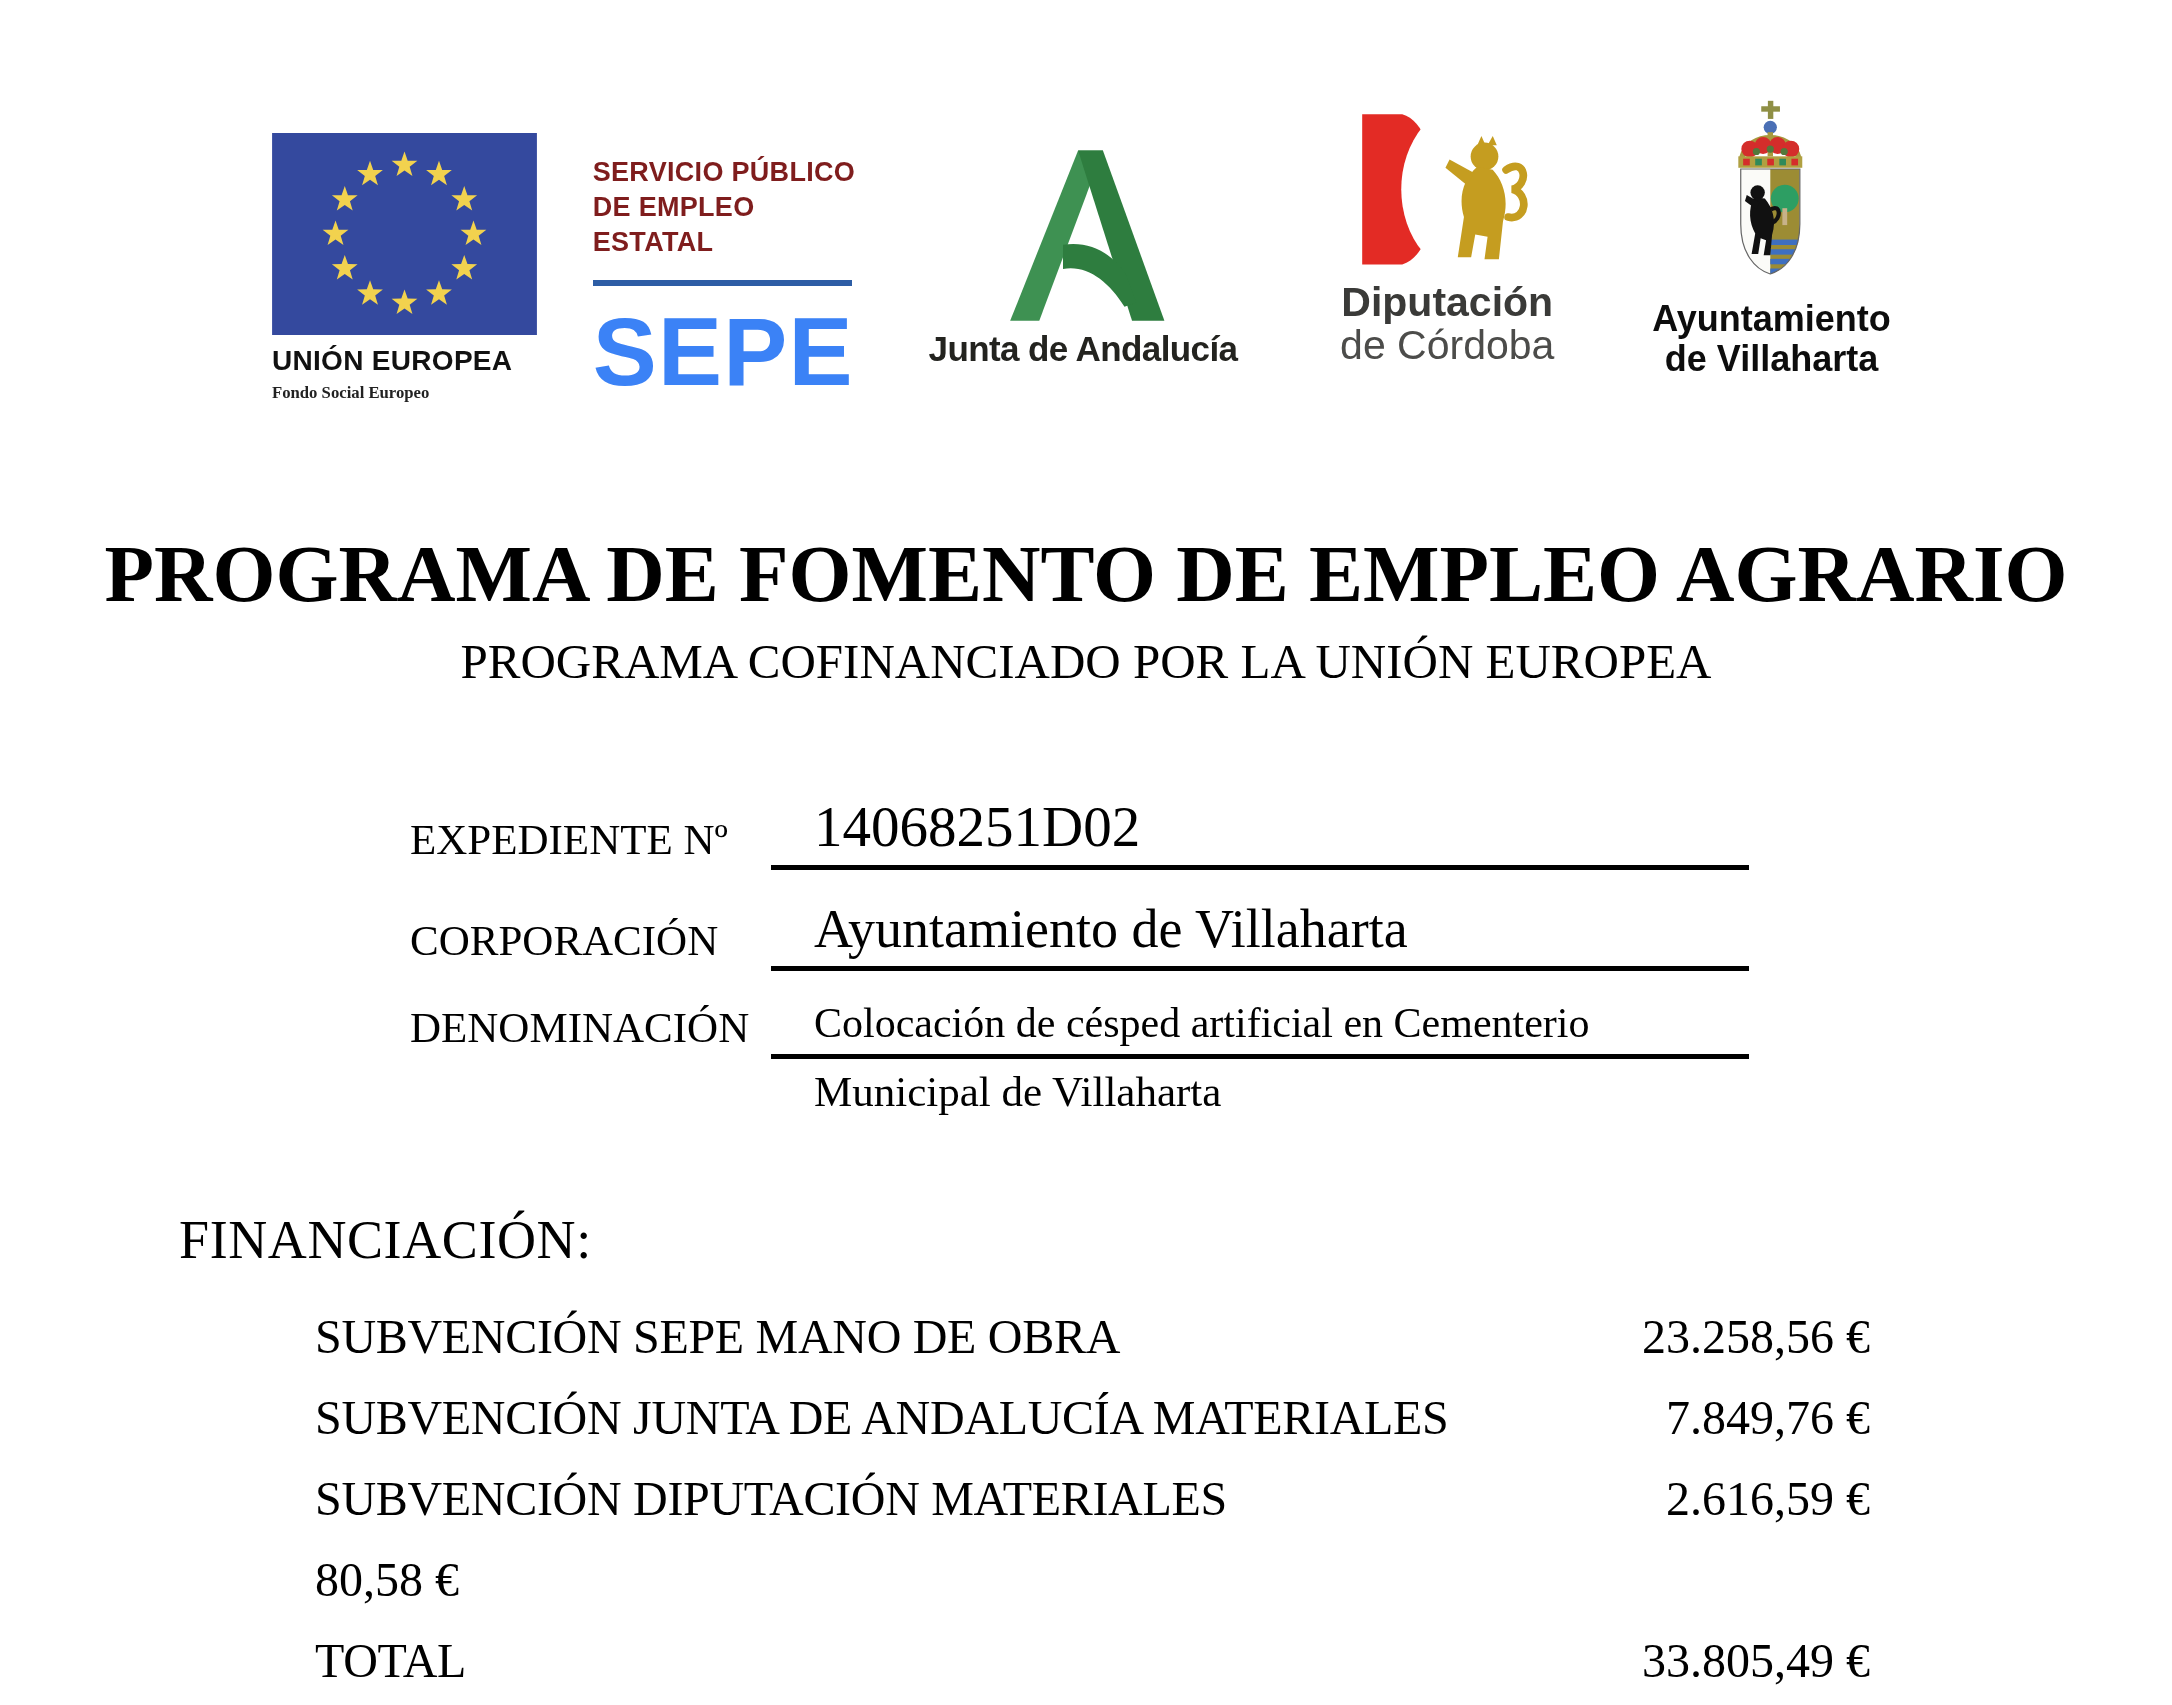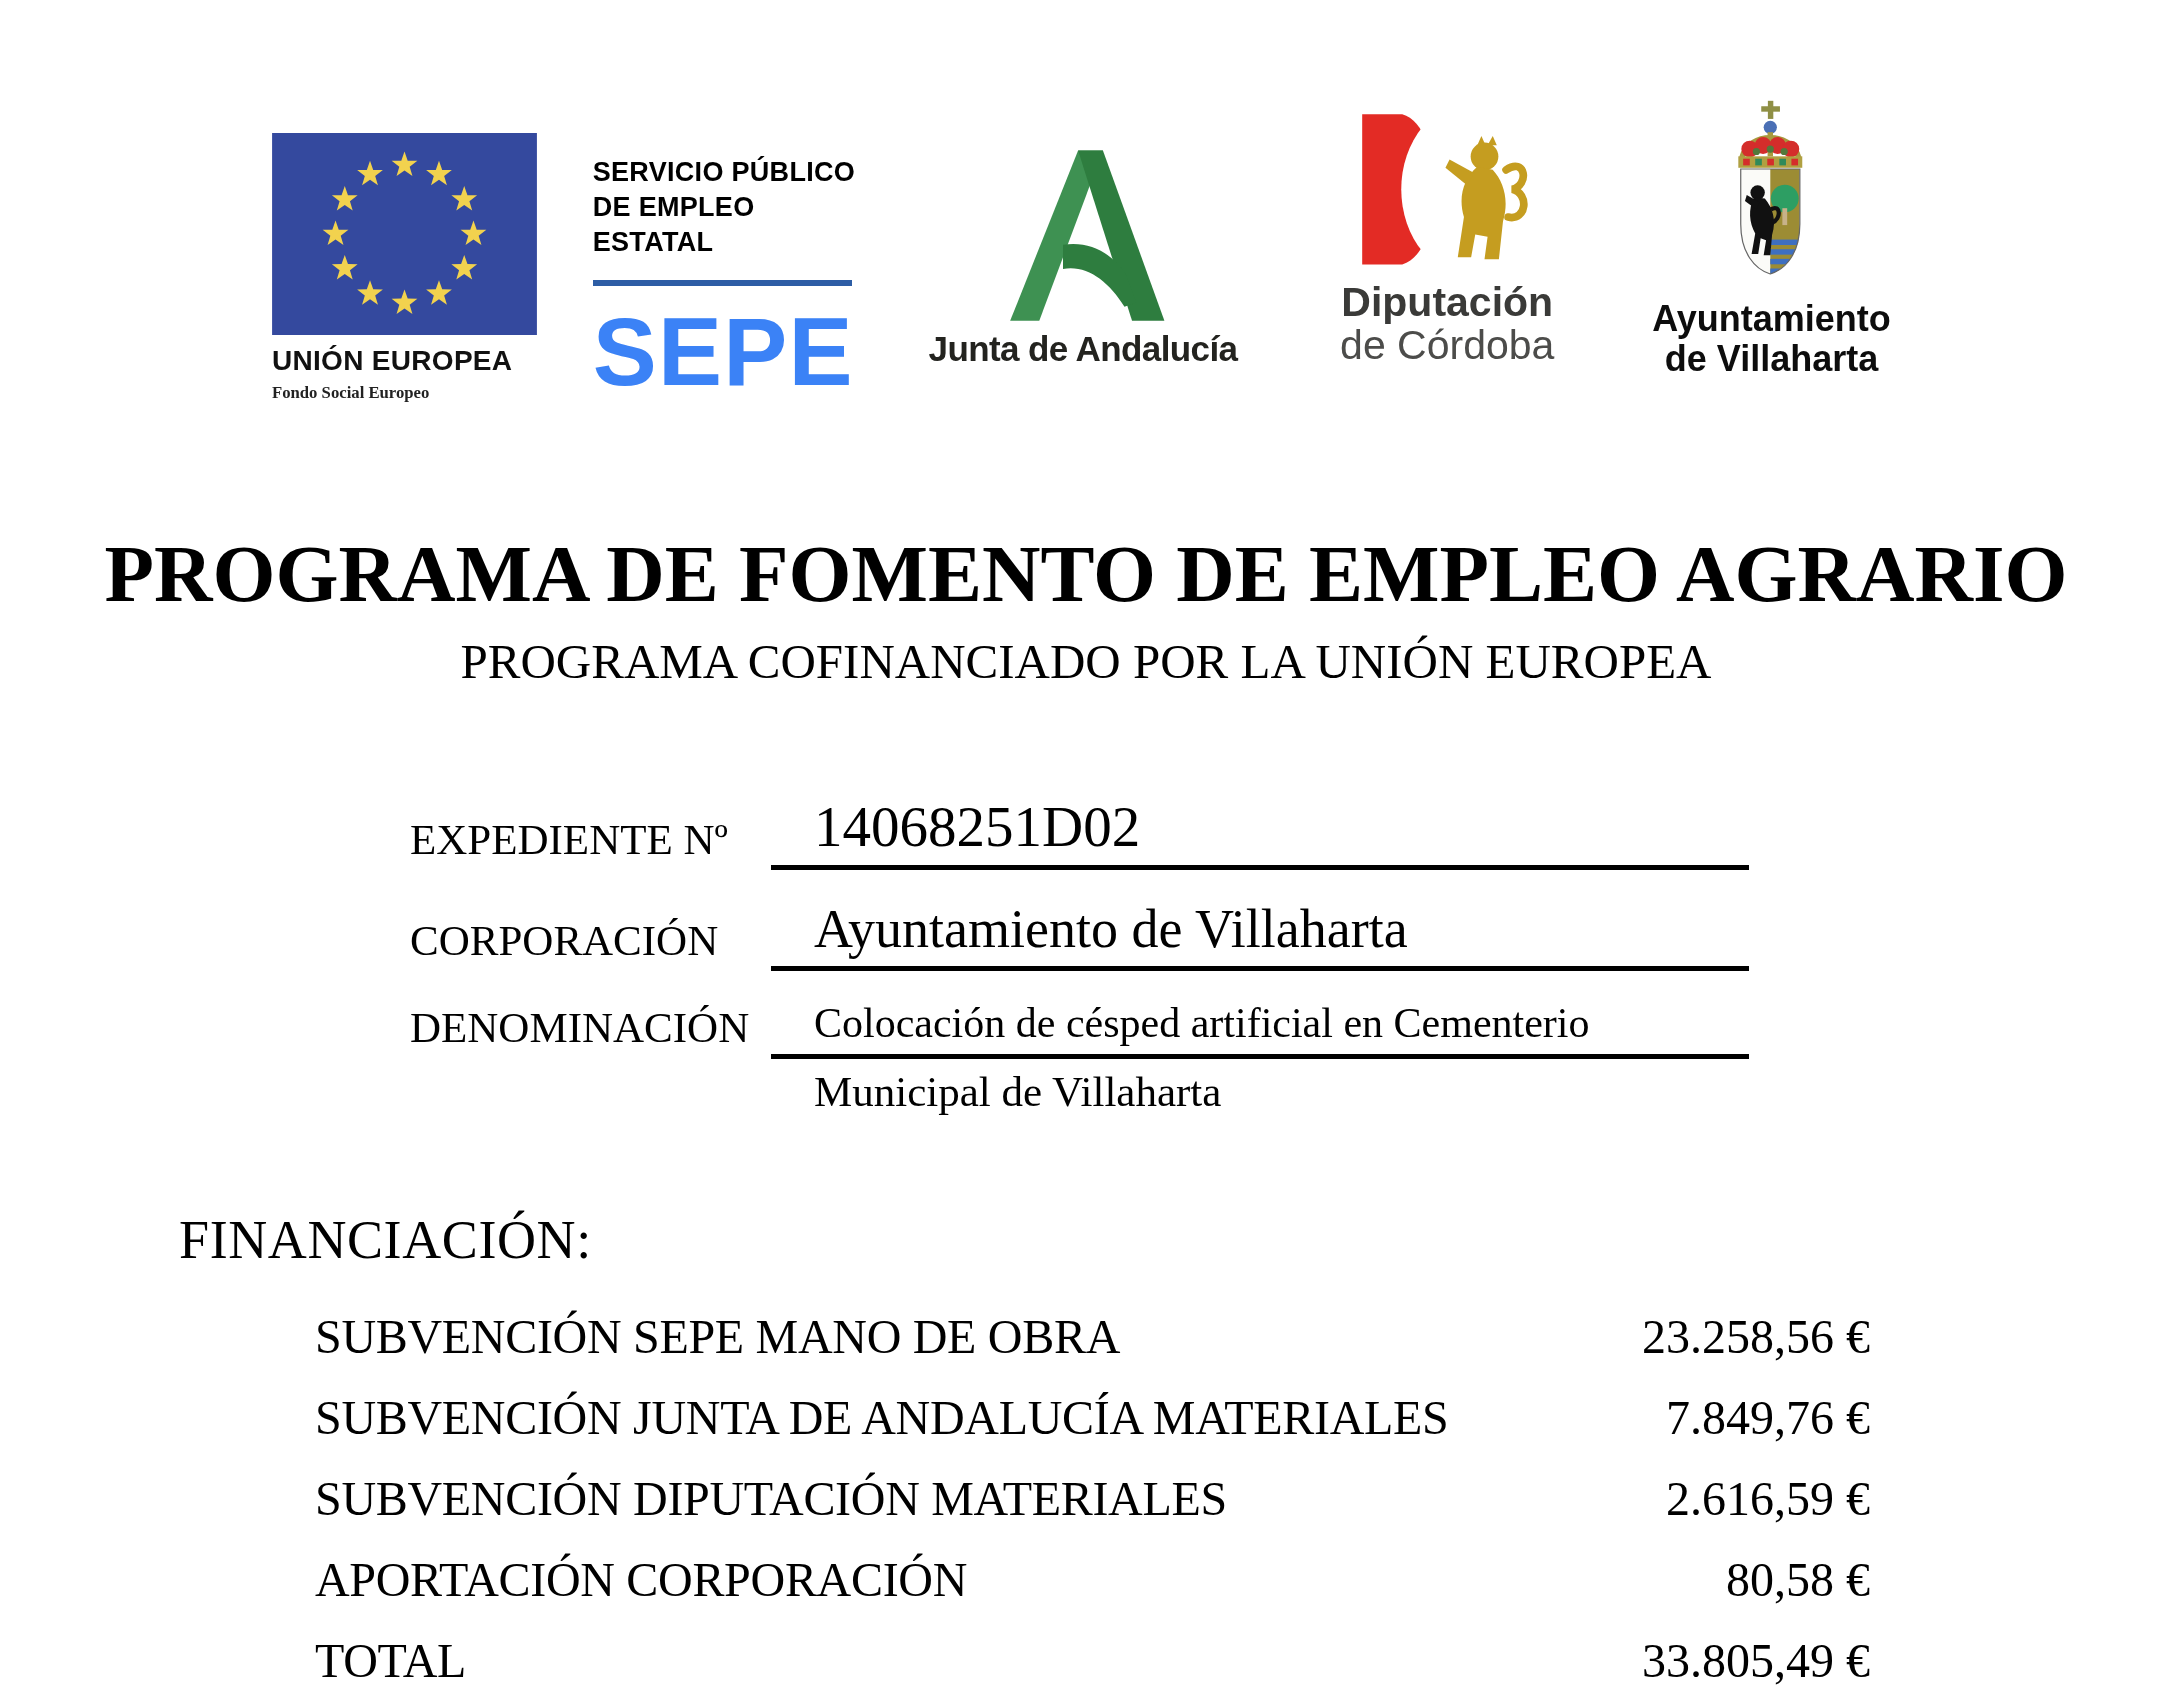--- a/index.html
+++ b/index.html
@@ -16,21 +16,21 @@
 
   .logo-eu { width:265px; text-align:left; }
   .eu-flag { display:block; margin-top:47px; }
   .eu-title { margin-top:10px; font-family:"Liberation Sans", sans-serif; font-weight:bold;
     font-size:28px; letter-spacing:0.3px; color:#111; }
   .eu-sub { margin-top:6.2px; font-family:Liberation Serif, serif; font-weight:600;
     font-size:16.7px; color:#222; }
 
   .logo-sepe { width:265px; padding-top:69px; }
   .sepe-lines { font-family:"Liberation Sans", sans-serif; font-weight:bold;
-    font-size:27px; line-height:1.3; color:#000000; letter-spacing:0.3px; }
+    font-size:27px; line-height:1.3; color:#7f1d1d; letter-spacing:0.3px; }
   .sepe-rule { height:5.6px; background:#2d5da5; margin:20px 0 18.5px 0; width:259px; }
   .sepe-word { font-family:Liberation Sans, sans-serif; font-weight:bold;
     font-size:96px; line-height:1; color:#3b82f6; letter-spacing:1.2px; }
 
   .logo-junta { width:339px; text-align:center; }
   .junta-a { display:block; margin:59px auto 0 auto; }
   .junta-label { margin-top:6.2px; font-family:"Liberation Sans", sans-serif; font-weight:bold;
     font-size:35px; color:#23231f; letter-spacing:-0.6px; }
 
   .logo-dip { width:278px; text-align:center; }
@@ -221,21 +221,20 @@
     </div>
     <div class="fin-row">
       <span class="fin-label">SUBVENCIÓN JUNTA DE ANDALUCÍA MATERIALES</span>
       <span class="fin-amount">7.849,76 €</span>
     </div>
     <div class="fin-row">
       <span class="fin-label">SUBVENCIÓN DIPUTACIÓN MATERIALES</span>
       <span class="fin-amount">2.616,59 €</span>
     </div>
     <div class="fin-row">
-      <span class="fin-label">APORTACIÓN CORPORACIÓN</span>
       <span class="fin-amount">80,58 €</span>
     </div>
     <div class="fin-row">
       <span class="fin-label">TOTAL</span>
       <span class="fin-amount">33.805,49 €</span>
     </div>
   </div>
 
 </div>
 

